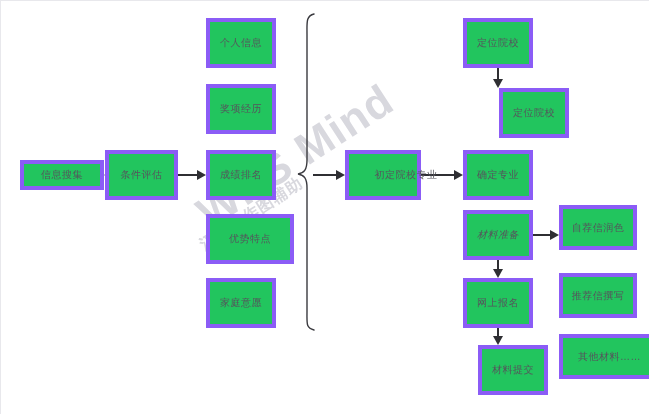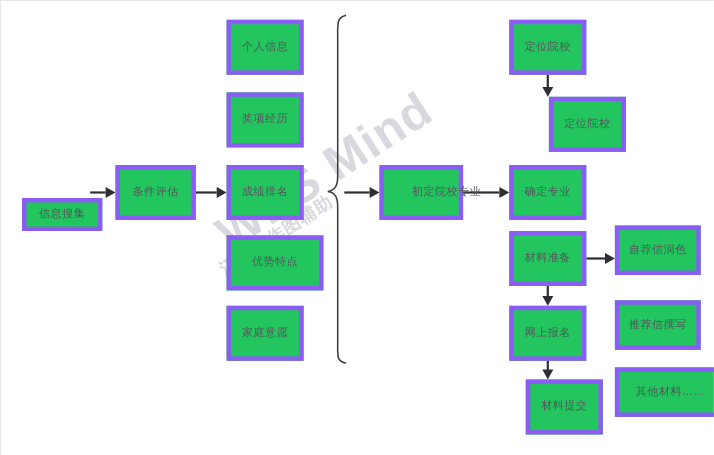--- a/index.html
+++ b/index.html
@@ -148,36 +148,36 @@
   <svg class="brace" style="left:296px; top:12px;" width="26" height="320" viewBox="0 0 26 320">
     <path d="M18 2
              C 10 4, 11 10, 11 22
              L 11 148
              C 11 158, 8 161, 2 162
              C 8 163, 11 166, 11 176
              L 11 300
              C 11 312, 10 316, 18 318" fill="none" stroke="#3a3a3f" stroke-width="1.4" stroke-linecap="round"></path>
   </svg>
 
-  <div class="node" style="left:20px; top:160px; width:73px; height:30px;margin-top:20px;">信息搜集</div>
+  <div class="node" style="left:20px; top:160px; width:84px; height:30px;">信息搜集</div>
 
   <div class="node" style="left:105px; top:150px; width:73px; height:50px;">条件评估</div>
 
   <div class="node" style="left:206px; top:18px; width:70px; height:50px;">个人信息</div>
   <div class="node" style="left:206px; top:84px; width:70px; height:50px;">奖项经历</div>
   <div class="node" style="left:206px; top:150px; width:70px; height:50px;">成绩排名</div>
   <div class="node" style="left:206px; top:214px; width:88px; height:50px;">优势特点</div>
   <div class="node" style="left:206px; top:278px; width:70px; height:50px;">家庭意愿</div>
 
   <div class="node" style="left:345px; top:150px; width:76px; height:50px;padding-left:46px;">初定院校专业</div>
 
   <div class="node" style="left:463px; top:18px; width:70px; height:50px;">定位院校</div>
   <div class="node" style="left:463px; top:88px; width:70px; height:50px;margin-left:36px;">定位院校</div>
   <div class="node" style="left:463px; top:150px; width:70px; height:50px;">确定专业</div>
-  <div class="node" style="left:463px; top:210px; width:70px; height:50px;">材料准备</div>
+  <div class="node" style="left:463px; top:210px; width:70px; height:50px;font-style:italic;">材料准备</div>
   <div class="node" style="left:463px; top:278px; width:70px; height:50px;">网上报名</div>
   <div class="node" style="left:478px; top:345px; width:70px; height:50px;">材料提交</div>
 
   <div class="node" style="left:559px; top:205px; width:78px; height:45px;">自荐信润色</div>
   <div class="node" style="left:559px; top:273px; width:78px; height:45px;">推荐信撰写</div>
   <div class="node" style="left:559px; top:334px; width:101px; height:45px;">其他材料……</div>
 
 </div>
 
 </body></html>

